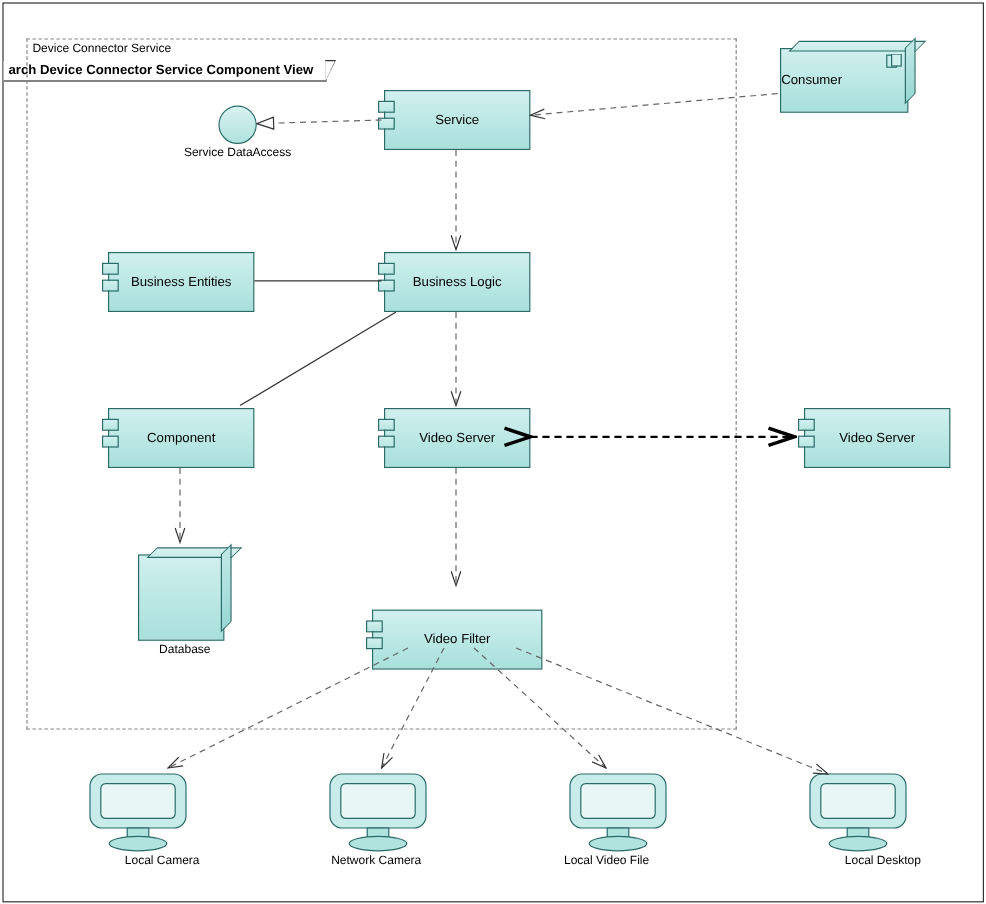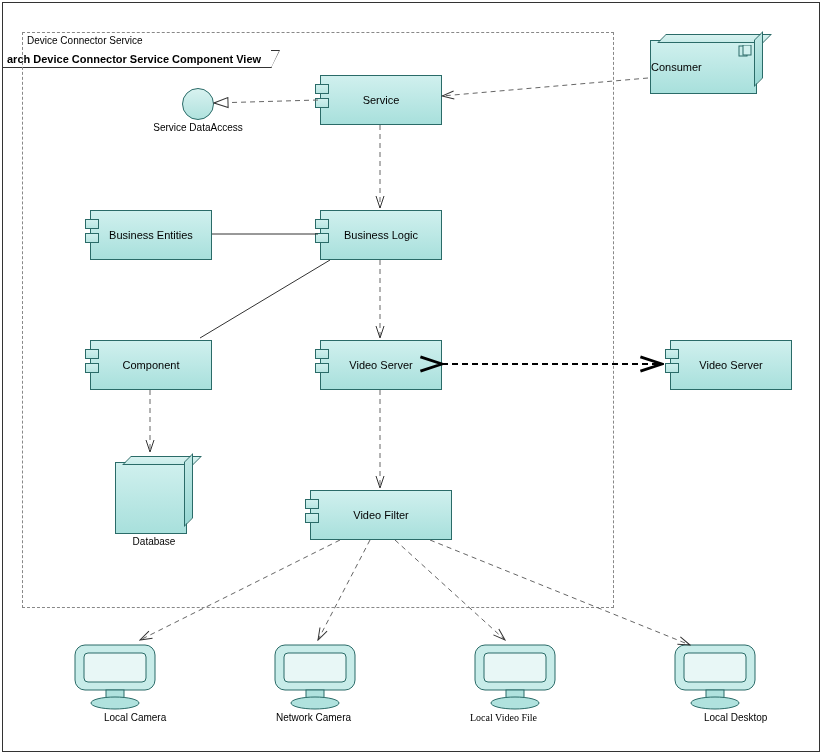--- a/index.html
+++ b/index.html
@@ -197,21 +197,21 @@
     <div class="comp-notch n2"></div>
   <span>Component</span>
 </div>
 
 <div class="component" style="left:320px; top:340px; width:120px; height:48px;">
   <div class="comp-notch n1"></div>
     <div class="comp-notch n2"></div>
   <span>Video Server</span>
 </div>
 
-<div class="component" style="left:310px; top:490px; width:140px; height:48px;text-align:center;">
+<div class="component" style="left:310px; top:508px; width:140px; height:48px;text-align:center;">
   <div class="comp-notch n1"></div>
     <div class="comp-notch n2"></div>
   <span>Video Filter</span>
 </div>
 
 <div class="node-box" style="left:115px; top:462px; width:70px; height:70px;">
   <div class="node-top"></div>
   <div class="node-side"></div>
 </div>
 <div class="label" style="left:115px; top:536px; width:78px;">Database</div>
@@ -255,21 +255,21 @@
 <div class="dev-label" style="left:276px; top:712px;">Network Camera</div>
 
 <div class="device" style="left:470px; top:640px;">
   <svg width="90" height="70" viewBox="0 0 90 70">
     <rect x="5" y="5" width="80" height="45" rx="10" ry="10" fill="#c8ece9" stroke="#2a6b68"></rect>
     <rect x="14" y="13" width="62" height="29" rx="4" fill="#e8f7f6" stroke="#2a6b68"></rect>
     <rect x="36" y="50" width="18" height="9" fill="#b0e2de" stroke="#2a6b68"></rect>
     <ellipse cx="45" cy="63" rx="24" ry="6" fill="#b0e2de" stroke="#2a6b68"></ellipse>
   </svg>
 </div>
-<div class="dev-label" style="left:470px; top:712px;font-family:Liberation Serif, serif;">Local Video File</div>
+<div class="dev-label" style="left:470px; top:712px;">Local Video File</div>
 
 <div class="device" style="left:670px; top:640px;">
   <svg width="90" height="70" viewBox="0 0 90 70">
     <rect x="5" y="5" width="80" height="45" rx="10" ry="10" fill="#c8ece9" stroke="#2a6b68"></rect>
     <rect x="14" y="13" width="62" height="29" rx="4" fill="#e8f7f6" stroke="#2a6b68"></rect>
     <rect x="36" y="50" width="18" height="9" fill="#b0e2de" stroke="#2a6b68"></rect>
     <ellipse cx="45" cy="63" rx="24" ry="6" fill="#b0e2de" stroke="#2a6b68"></ellipse>
   </svg>
 </div>
 <div class="dev-label" style="left:672px; top:712px;padding-left:32px;">Local Desktop</div>

